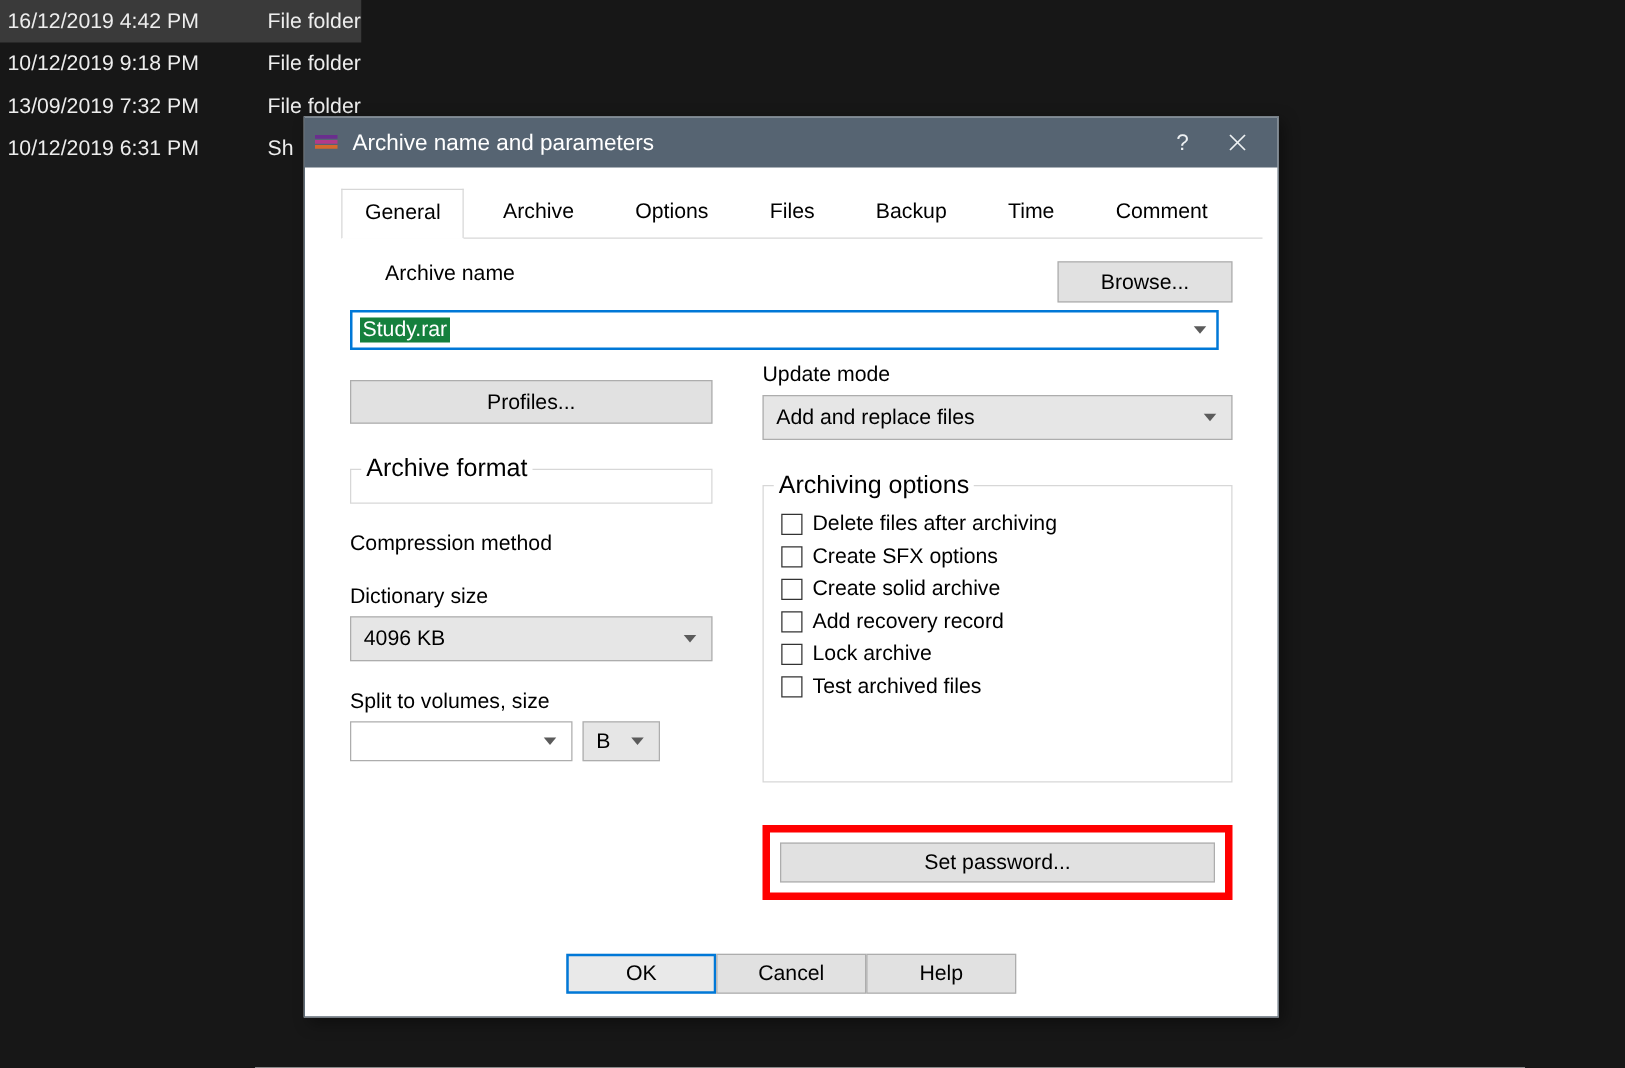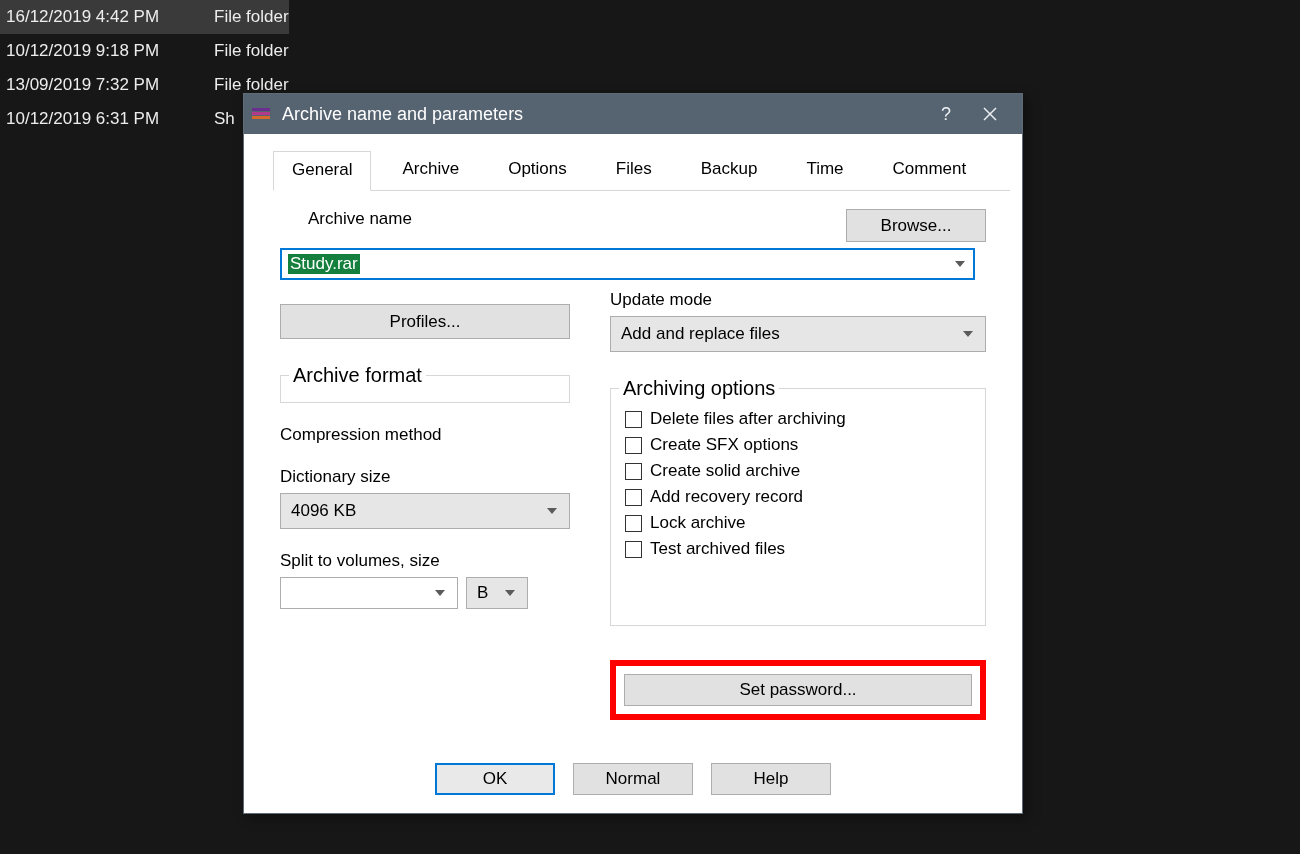--- a/index.html
+++ b/index.html
@@ -200,21 +200,21 @@
   .setpw-wrap {
     border: 6px solid #ff0000;
     padding: 8px;
     margin-top: 34px;
   }
   .setpw-btn { width: 100%; height: 32px; }
 
   .footer {
     display: flex;
     justify-content: center;
-    gap: 18px;
+    gap: 0;
     padding: 14px 0 18px 0;
   }
   .footer .btn { width: 120px; height: 32px; }
   .footer .btn.ok { background: #e9e9e9; border: 2px solid #0078d7; }
 
 </style>
 </head>
 <body>
 
 <div class="bg-list">
@@ -342,16 +342,16 @@
 
         <div class="setpw-wrap">
           <div class="btn setpw-btn">Set password...</div>
         </div>
       </div>
     </div>
   </div>
 
   <div class="footer">
     <div class="btn ok">OK</div>
-    <div class="btn">Normal</div>
+    <div class="btn">Cancel</div>
     <div class="btn">Help</div>
   </div>
 </div>
 
 </body></html>

